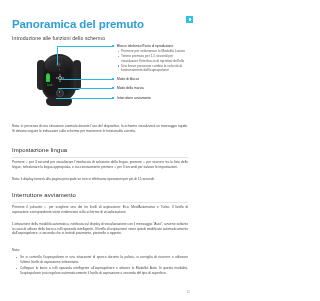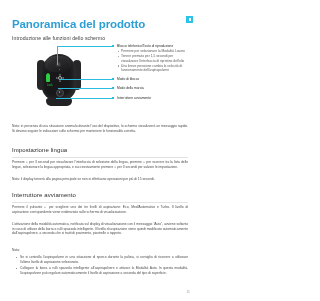--- a/index.html
+++ b/index.html
@@ -141,21 +141,21 @@
 </style>
 </head>
 <body>
 
 <div class="page">
 
   <div class="corner-badge">
     <i></i>
   </div>
 
-  <div class="page-title">Panoramica del prodotto</div>
+  <div class="page-title">Panoramica del premuto</div>
   <div class="subtitle">Introduzione alle funzioni dello schermo</div>
 
   <div class="figure">
 
     <div class="device">
       <div class="dev-wing l"></div>
       <div class="dev-wing r"></div>
       <div class="dev-body">
         <div class="dev-gloss"></div>
       </div>

